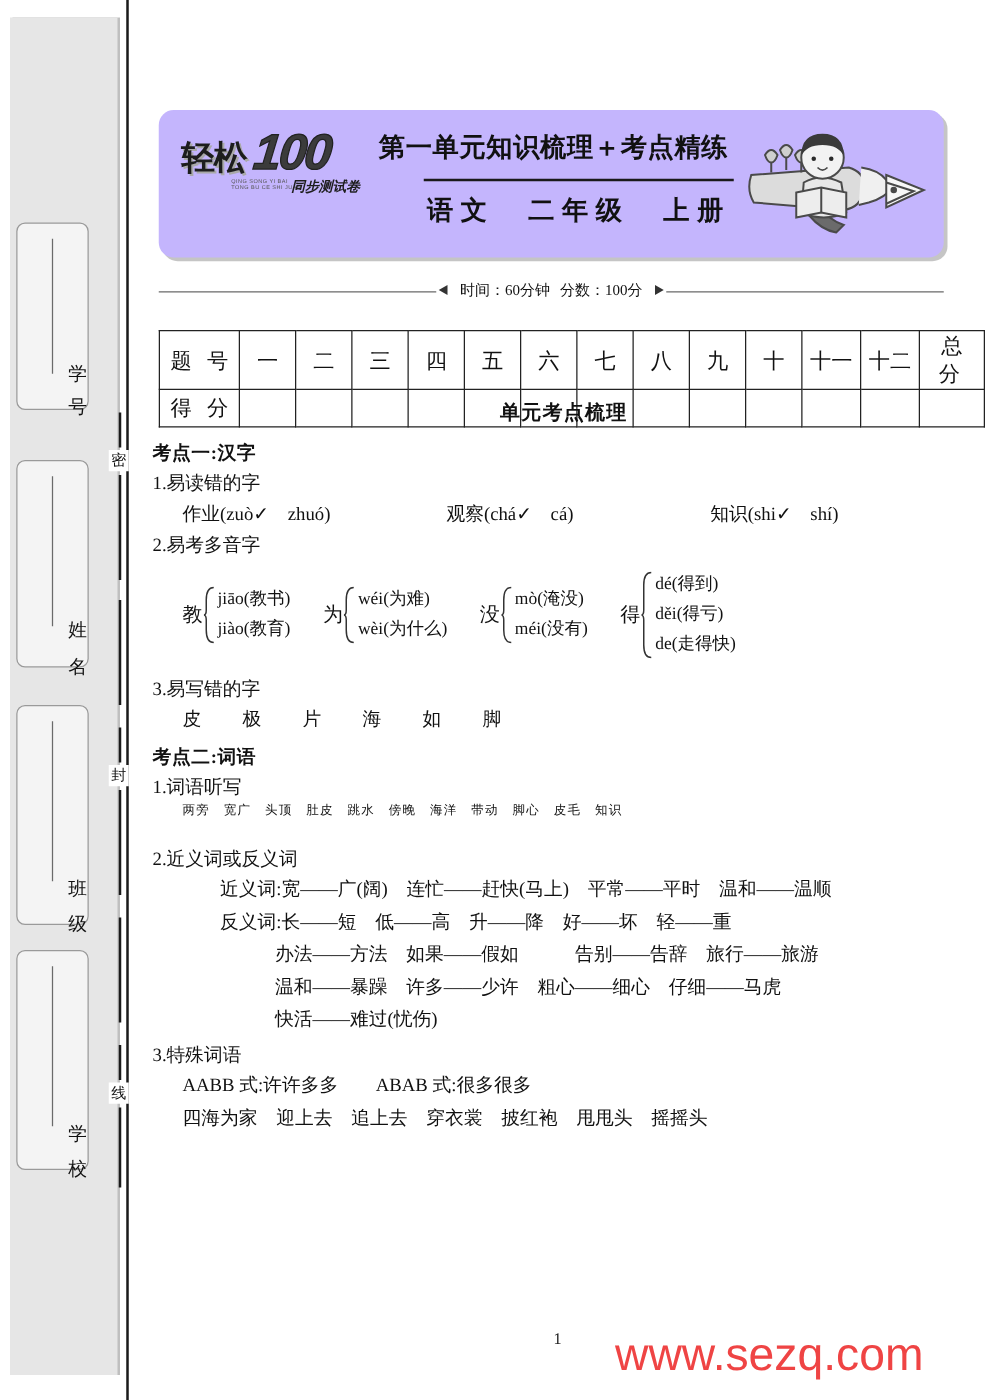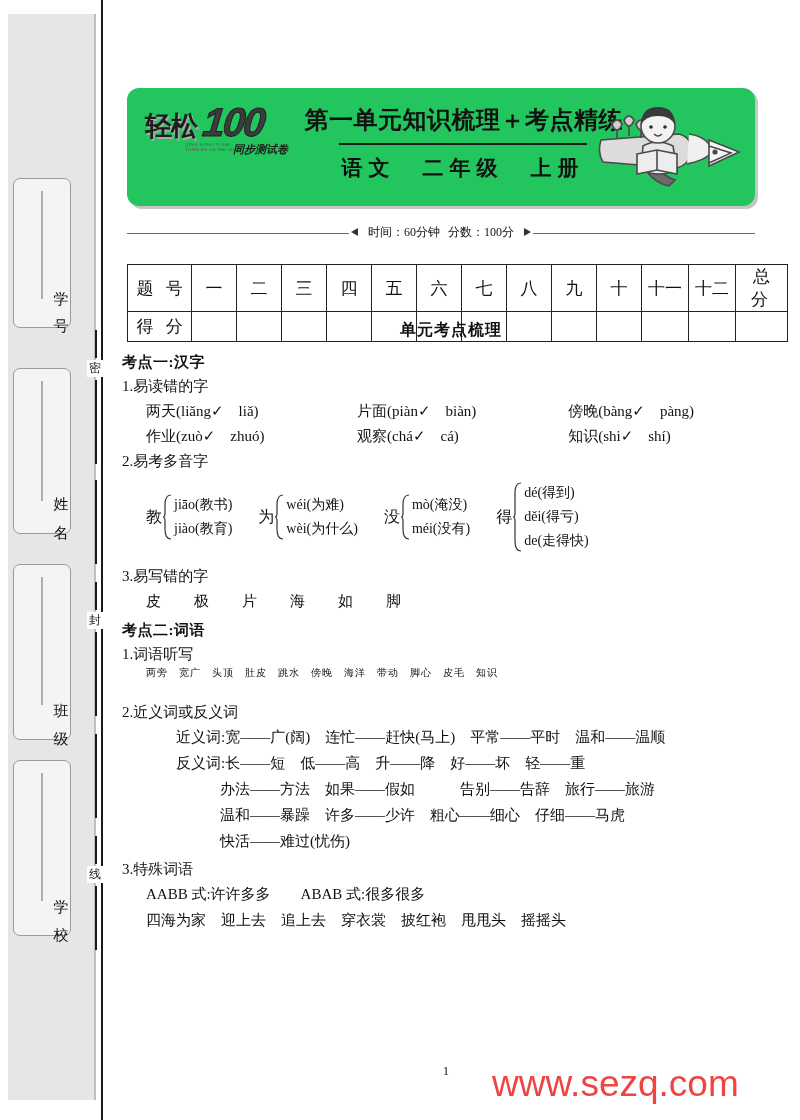--- a/index.html
+++ b/index.html
@@ -91,21 +91,21 @@
     position: absolute;
     left: 112px; top: 20px;
     width: 668px; height: 1080px;
   }
 
   
   #banner {
     position: absolute;
     left: 15px; top: 68px;
     width: 628px; height: 118px;
-    background: #22c55e;
+    background: #c4b5fd;
     border-radius: 12px;
     box-shadow: 3px 3px 0 rgba(150,150,150,0.55);
     box-sizing: border-box;
   }
   #logo {
     position: absolute;
     left: 18px; top: 16px;
     width: 150px; height: 62px;
   }
   #logo .logo-cn {
@@ -147,22 +147,22 @@
     font-weight: bold;
     font-style: italic;
     font-family: "Liberation Serif", serif;
     color: #1d1d1d;
     letter-spacing: 0px;
   }
   #banner-title {
     position: absolute;
     left: 176px; top: 16px;
     width: 320px;
-    text-align: right;
-    font-size: 24px;
+    text-align: left;
+    font-size: 21px;
     font-weight: bold;
     font-family: Liberation Sans, sans-serif;
     letter-spacing: 0.5px;
     color: #111;
   }
   #banner-rule {
     position: absolute;
     left: 212px; top: 55px;
     width: 248px; height: 2px;
     background: #1a1a1a;
@@ -467,25 +467,20 @@
     </tbody>
   </table>
 
   <div id="content">
 
     <div class="sec-title">单元考点梳理</div>
 
     <div class="kaodian">考点一:汉字</div>
 
     <div class="num-item">1.易读错的字</div>
-    <div class="row3">
-      <div>两天(liǎng✓　liǎ)</div>
-      <div>片面(piàn✓　biàn)</div>
-      <div>傍晚(bàng✓　pàng)</div>
-    </div>
     <div class="row3">
       <div>作业(zuò✓　zhuó)</div>
       <div>观察(chá✓　cá)</div>
       <div>知识(shi✓　shí)</div>
     </div>
 
     <div class="num-item">2.易考多音字</div>
     <div class="duoyin-row">
       <div class="duoyin">
         <span class="head">教</span>

